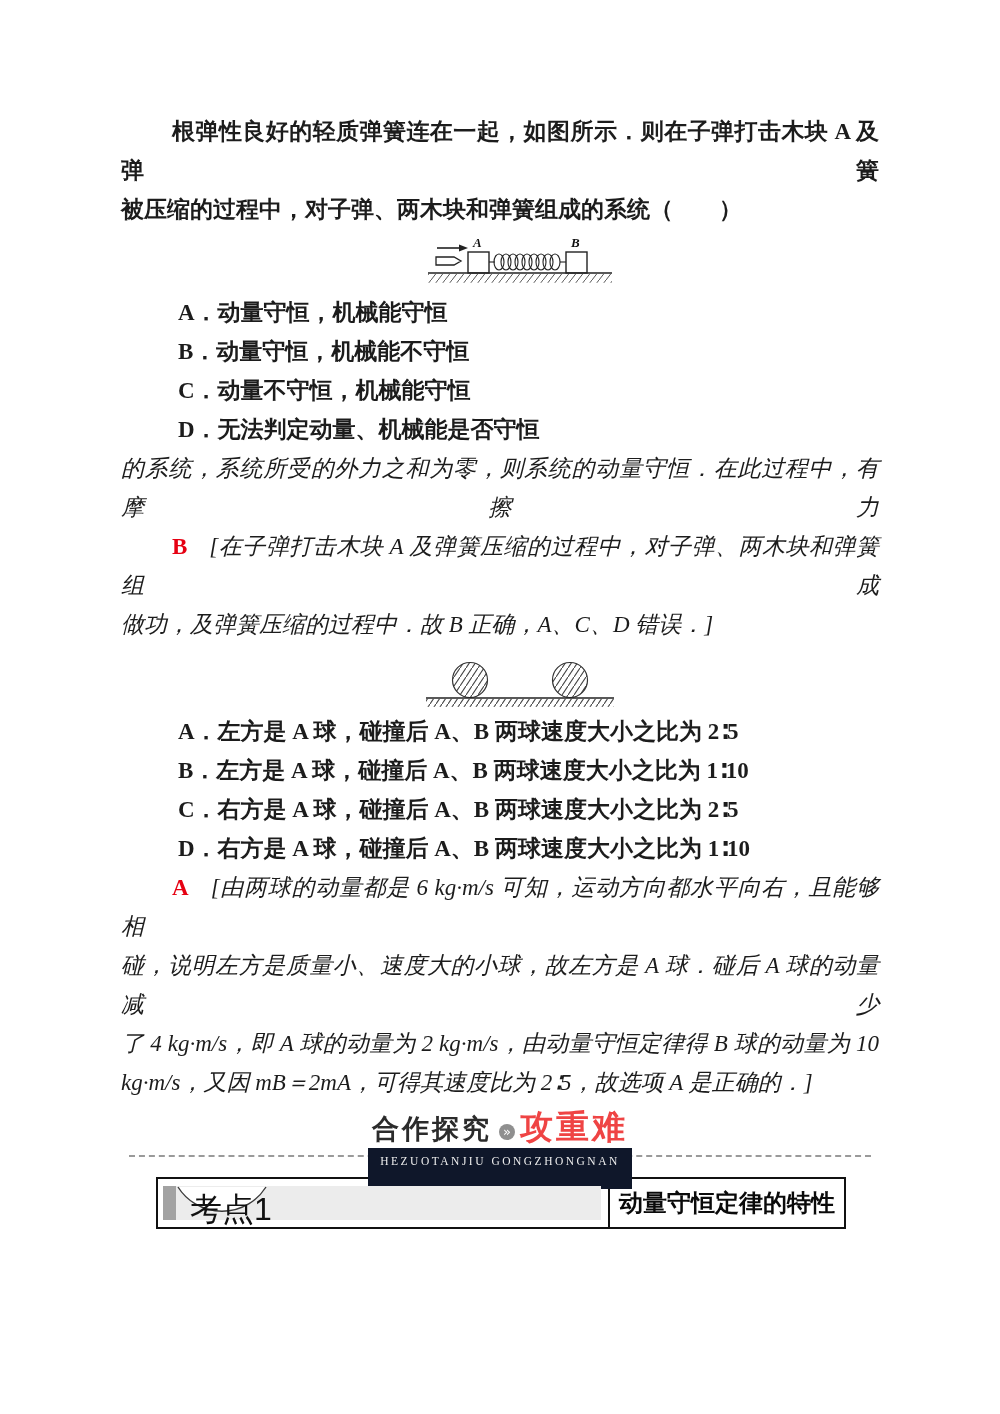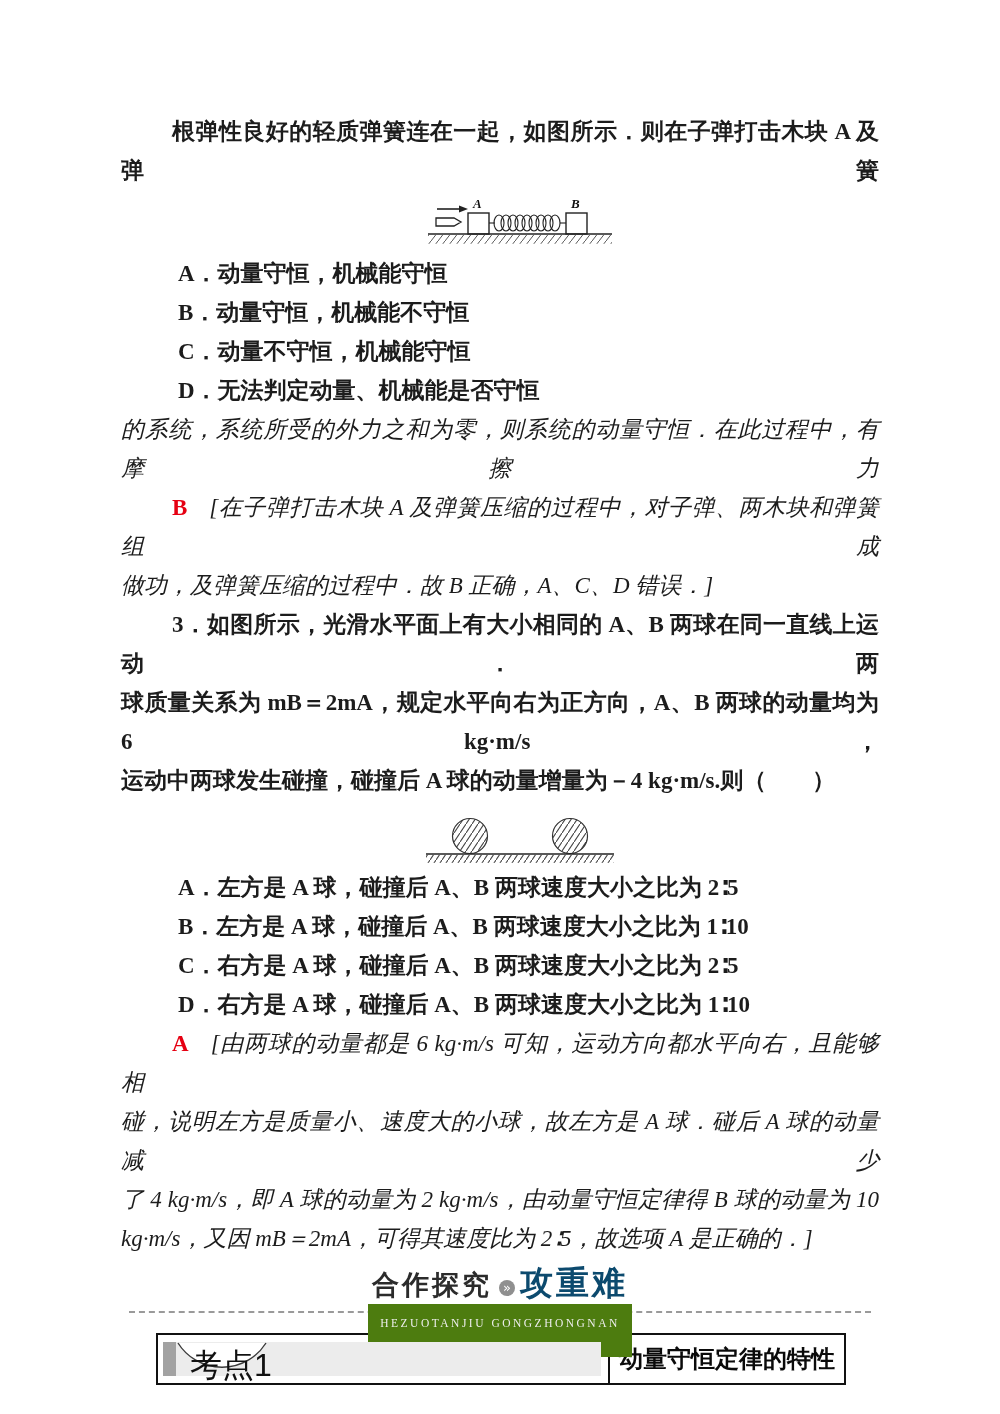--- a/index.html
+++ b/index.html
@@ -20,45 +20,46 @@
   .ans-letter{color:var(--answer_red,#e60012);font-weight:bold;font-style:normal;margin-right:22px;}
   .figlab{font-style:italic;font-weight:bold;font-size:13px;fill:#111;
           font-family:"Liberation Serif","DejaVu Serif",serif;}
   
   .section-header{margin-top:6px;text-align:center;}
   .sh-title{height:38px;line-height:38px;font-family:"Liberation Sans","DejaVu Sans",sans-serif;}
   .sh-left{font-size:27px;font-weight:700;color:#2b2b2b;letter-spacing:3px;}
   .sh-icon{display:inline-block;width:16px;height:16px;line-height:15px;border-radius:50%;
            background:#8f8f8f;color:#fff;font-size:13px;text-align:center;vertical-align:middle;
            margin:0 5px 4px 7px;font-family:"DejaVu Sans",sans-serif;}
-  .sh-right{font-size:33px;font-weight:900;color:#0c4a6e;letter-spacing:3px;}
+  .sh-right{font-size:33px;font-weight:900;color:#ef4444;letter-spacing:3px;}
   .sh-sub{position:relative;height:15px;margin-top:2px;}
   .sh-sub::before{content:"";position:absolute;left:8px;right:8px;top:7px;border-top:2px dashed #9a9a9a;}
-  .sh-bar{position:relative;display:inline-block;background:#4d7c0f;color:#eeeeee;
-          font-size:11.5px;line-height:15px;height:29px;padding:12px 12px;letter-spacing:2.5px;
+  .sh-bar{position:relative;display:inline-block;background:#0f172a;color:#eeeeee;
+          font-size:11.5px;line-height:15px;height:29px;padding:6px 12px;letter-spacing:2.5px;
           font-family:"Liberation Serif","DejaVu Serif",serif;}
   
   .kd-box{margin-top:14px;margin-left:35px;width:690px;height:52px;border:2px solid #111;
           display:flex;align-items:stretch;box-sizing:border-box;background:#fff;}
   .kd-left{position:relative;width:450px;}
   .kd-graybar{position:absolute;left:5px;right:7px;top:7px;height:34px;background:#ececec;}
   .kd-darksq{position:absolute;left:5px;top:7px;width:13px;height:34px;background:#a2a2a2;}
   .kd-arc{position:absolute;left:16px;top:7px;}
   .kd-label{position:absolute;left:32px;top:9px;font-size:32px;color:#111;
             font-family:Liberation Sans, sans-serif;}
   .kd-right{flex:1;border-left:2px solid #111;display:flex;align-items:center;justify-content:center;
             font-weight:bold;font-size:24px;font-family:"Liberation Sans","DejaVu Sans",sans-serif;color:#0a0a0a;}
 </style>
 </head>
 <body>
 
 <div class="content">
 
   <div class="q-intro">
     <div class="line indent just">根弹性良好的轻质弹簧连在一起，如图所示．则在子弹打击木块 A 及弹簧</div>
+    <div class="line wrapok">被压缩的过程中，对子弹、两木块和弹簧组成的系统（　　）</div>
   </div>
 
   <div class="figwrap">
     <svg width="192" height="54" viewBox="0 0 192 54">
       <defs>
         <pattern id="hg1" width="7" height="9" patternUnits="userSpaceOnUse">
           <line x1="0" y1="9" x2="7" y2="0" stroke="#555" stroke-width="1"></line>
         </pattern>
       </defs>
       <g>
@@ -94,25 +95,20 @@
     <div class="line">C．动量不守恒，机械能守恒</div>
     <div class="line">D．无法判定动量、机械能是否守恒</div>
   </div>
 
   <div class="ans">
     <div class="line just">的系统，系统所受的外力之和为零，则系统的动量守恒．在此过程中，有摩擦力</div>
     <div class="line indent just"><span class="ans-letter">B</span><span>[在子弹打击木块 A 及弹簧压缩的过程中，对子弹、两木块和弹簧组成</span></div>
     <div class="line wrapok">做功，及弹簧压缩的过程中．故 B 正确，A、C、D 错误．]</div>
   </div>
 
-  <div class="q3">
-    <div class="line indent just">3．如图所示，光滑水平面上有大小相同的 A、B 两球在同一直线上运动．两</div>
-    <div class="line just">球质量关系为 mB＝2mA，规定水平向右为正方向，A、B 两球的动量均为 6 kg·m/s，</div>
-    <div class="line wrapok">运动中两球发生碰撞，碰撞后 A 球的动量增量为－4 kg·m/s.则（　　）</div>
-  </div>
 
   <div class="figwrap">
     <svg width="192" height="58" viewBox="0 0 192 58">
       <defs>
         <pattern id="hg2" width="6" height="9" patternUnits="userSpaceOnUse">
           <line x1="0" y1="9" x2="6" y2="0" stroke="#444" stroke-width="1.1"></line>
         </pattern>
       </defs>
       <circle cx="46" cy="30" r="17.5" fill="url(#hg2)" stroke="#333" stroke-width="1.2"></circle>
       <circle cx="146" cy="30" r="17.5" fill="url(#hg2)" stroke="#333" stroke-width="1.2"></circle>

